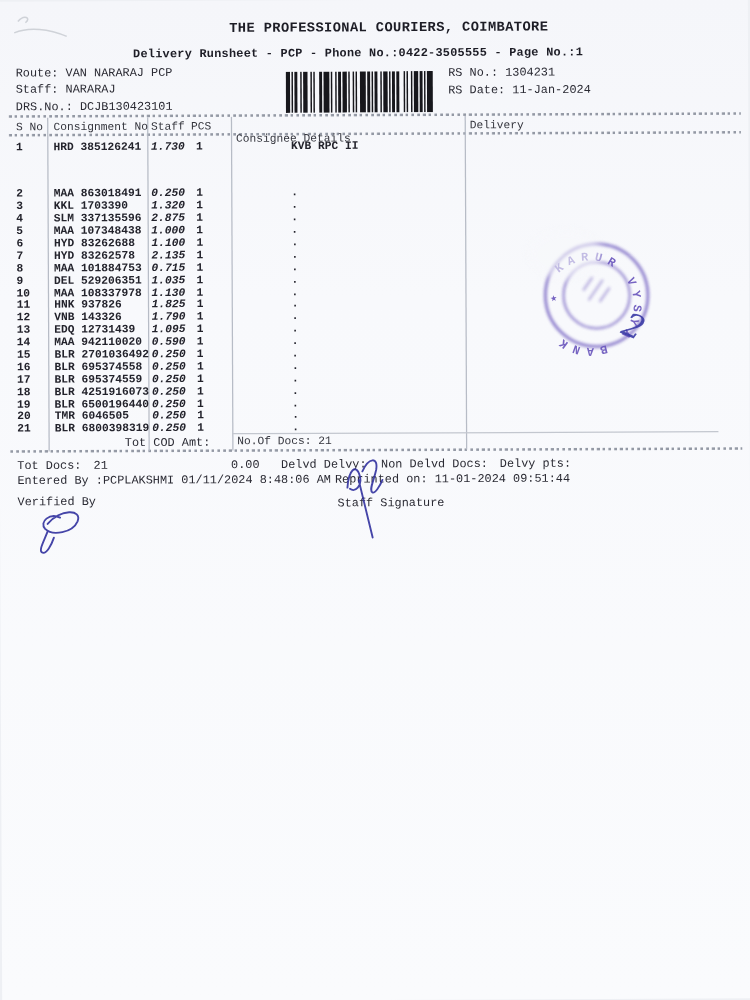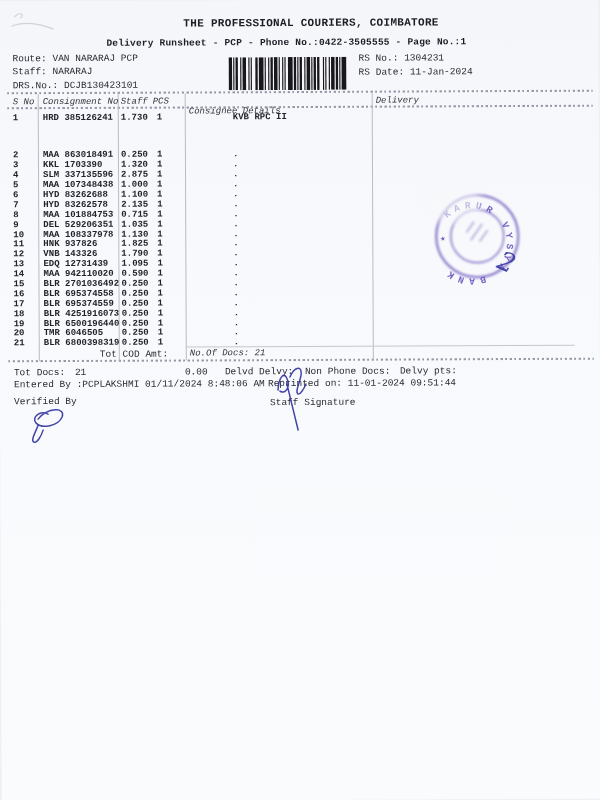--- a/index.html
+++ b/index.html
@@ -5,31 +5,31 @@
   html,body{margin:0;padding:0;width:600px;height:800px;overflow:hidden;
     background:#eef0f4;font-family:"Liberation Mono","DejaVu Sans Mono",monospace;}
   .sheet{position:absolute;left:0;top:0;width:600px;height:800px;
     background:linear-gradient(180deg,#f5f6fa 0%,#f8f9fc 30%,#fafbfd 100%);
     transform:rotate(-0.25deg);transform-origin:50% 50%;color:#26262e;}
   .abs{position:absolute;white-space:pre;}
   .b{font-weight:normal;}
   .t-title{font-size:11px;font-weight:bold;letter-spacing:.3px;color:#1d1d26;}
   .t-sub{font-size:9.5px;font-weight:bold;letter-spacing:.2px;color:#1d1d26;}
   .t-meta{font-size:9.5px;color:#2a2a33;}
-  .t-small{font-size:9px;color:#33343c;font-style:italic;}
+  .t-small{font-size:9px;color:#33343c;}
   .dash{position:absolute;height:2px;left:8px;width:586px;opacity:.85;
     background:repeating-linear-gradient(90deg,#82889511 0,#828895 1px,#828895 2.6px,transparent 2.6px,transparent 4.6px);}
   .vline{position:absolute;width:1px;background:#b7bcc6;}
   .hline-thin{position:absolute;height:1px;background:#c3c7cf;}
   .trow{position:relative;height:9.9px;font-size:9px;font-weight:bold;color:#23232c;}
   .trow.first{margin-bottom:27.5px;}
   .trow span{position:absolute;top:0;white-space:pre;}
   .c-sno{left:14px;}
   .c-consignment{left:44px;}
-  .c-weight{left:122px;}
+  .c-weight{left:122px;font-style:italic;}
   .c-pcs{left:158px;}
   .c-consignee{left:190px;padding-left:44px;}
   .pen2{position:absolute;left:499px;top:248px;font-family:"DejaVu Serif",serif;
     font-style:italic;font-size:26px;color:#3a3aa6;transform:rotate(24deg);opacity:.9;}
 </style>
 </head>
 <body>
 
 <div class="sheet">
 
@@ -131,21 +131,21 @@
     <ellipse cx="58" cy="50" rx="30" ry="20" fill="#f7f8fb" opacity=".6" filter="url(#blur3)"></ellipse>
   </svg>
 
   <div class="pen2">2</div>
 
   <div class="abs t-meta" style="left:14px;top:366px">Tot Docs:</div>
   <div class="abs t-meta" style="left:75px;top:366px">21</div>
   <div class="abs t-meta" style="left:100px;top:348px">Tot COD Amt:</div>
   <div class="abs t-meta" style="left:185px;top:366px">0.00</div>
   <div class="abs t-meta" style="left:225px;top:366px">Delvd Delvy:</div>
-  <div class="abs t-meta" style="left:305px;top:366px">Non Phone Docs:</div>
+  <div class="abs t-meta" style="left:305px;top:366px">Non Delvd Docs:</div>
   <div class="abs t-meta" style="left:400px;top:366px">Delvy pts:</div>
 
   <div class="abs t-meta" style="left:14px;top:378px">Entered By :PCPLAKSHMI 01/11/2024 8:48:06 AM</div>
   <div class="abs t-meta" style="left:268px;top:378px">Reprinted on: 11-01-2024 09:51:44</div>
 
   <div class="abs t-meta" style="left:14px;top:395px">Verified By</div>
   <div class="abs t-meta" style="left:270px;top:397px">Staff Signature</div>
 
   <svg class="abs" style="left:18px;top:396px" width="70" height="48">
     <path d="M20,22 c10,-12 28,-12 24,-2 c-4,9 -20,12 -26,6 c-5,-6 4,-13 12,-9 m-10,11 c-3,8 -8,16 -4,17 c3,1 7,-6 9,-12" fill="none" stroke="#31319f" stroke-width="1.5" stroke-linecap="round" opacity=".9"></path>

